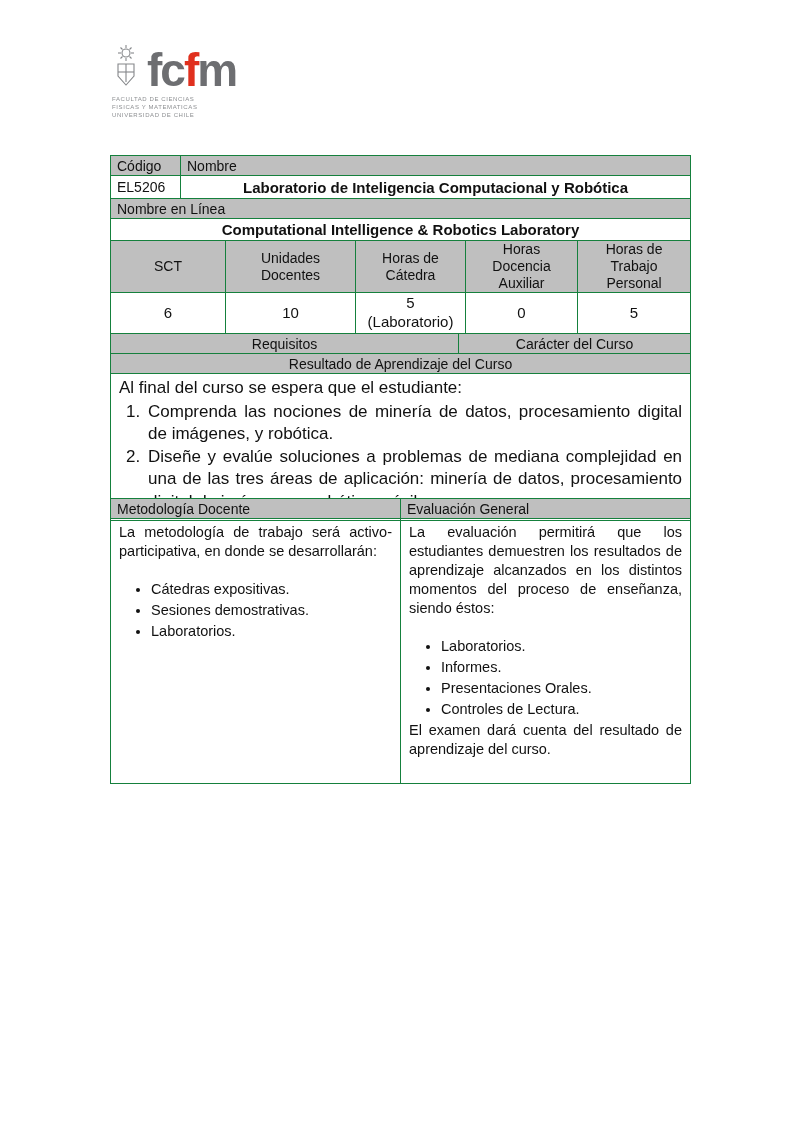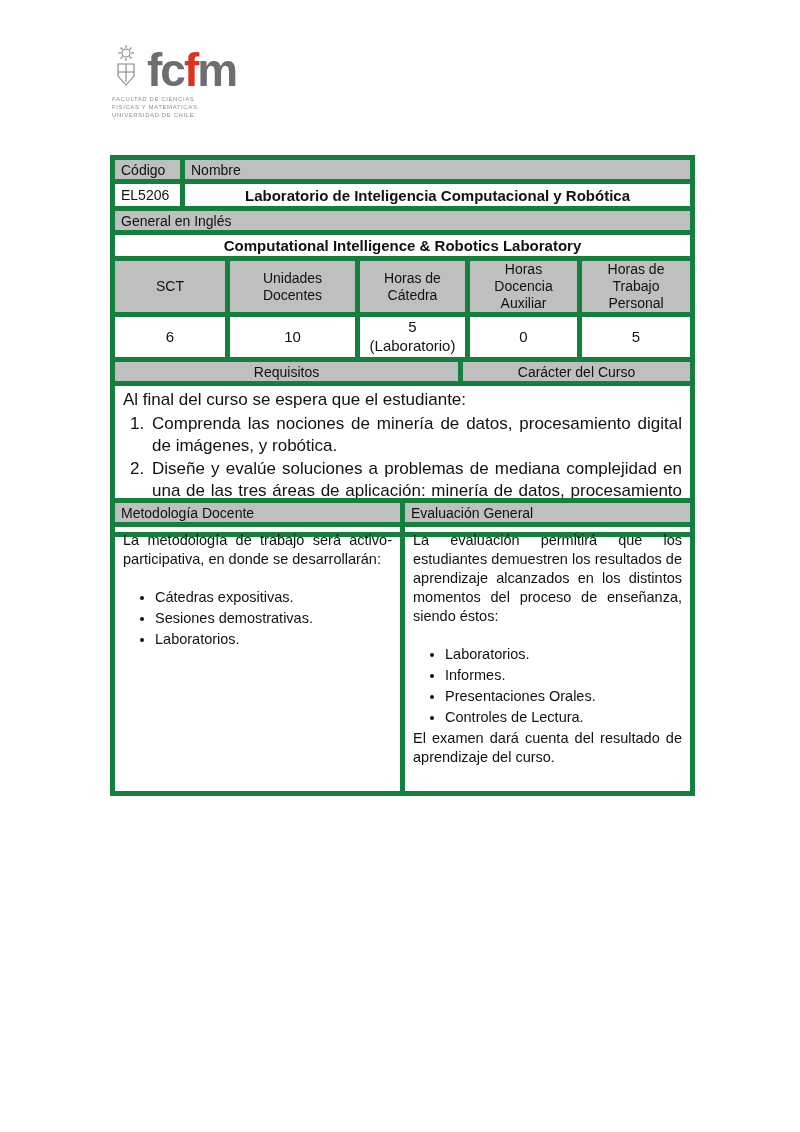--- a/index.html
+++ b/index.html
@@ -14,21 +14,21 @@
   .fcfm { font-size:46px; font-weight:bold; color:#6d6e71; letter-spacing:-2px; line-height:0.85; }
   .fcfm .red { color:#e0301e; }
   .uni-lines { margin-top:5px; font-size:6px; color:#8d8f92; letter-spacing:0.6px; line-height:1.35; }
 
   
   .title { position:absolute; top:123px; left:0; width:800px; text-align:center;
            font-weight:bold; font-size:14.5px; }
 
   
   table { border-collapse:collapse; table-layout:fixed; }
-  td { border:5px solid #15803d; padding:0 6px; font-size:14px; vertical-align:middle;
+  td { border:1px solid #15803d; padding:0 6px; font-size:14px; vertical-align:middle;
        overflow:hidden; }
   .gray { background:#bfbfbf; }
   .center { text-align:center; }
   .bold { font-weight:bold; }
   .fs15 { font-size:15px; }
 
   .t1 { position:absolute; left:110px; top:155px; width:580px; }
   .h19 td { height:19px; }
   .h22 td { height:22px; }
   .h21 td { height:21px; }
@@ -96,21 +96,21 @@
     <tbody>
         <tr class="h19">
       <td class="gray">Código</td>
       <td class="gray" colspan="6">Nombre</td>
     </tr>
     <tr class="h22">
       <td>EL5206</td>
       <td class="center bold fs15" colspan="6">Laboratorio de Inteligencia Computacional y Robótica</td>
     </tr>
     <tr class="h19">
-      <td class="gray" colspan="7">General en Inglés</td>
+      <td class="gray" colspan="7">Nombre en Línea</td>
     </tr>
     <tr class="h21">
       <td class="center bold fs15" colspan="7">Computational Intelligence &amp; Robotics Laboratory</td>
     </tr>
     <tr class="h36">
       <td class="gray center" colspan="2">SCT</td>
       <td class="gray center">Unidades Docentes</td>
       <td class="gray center" colspan="2">Horas de Cátedra</td>
       <td class="gray center">Horas Docencia Auxiliar</td>
       <td class="gray center">Horas de Trabajo Personal</td>
@@ -119,20 +119,23 @@
       <td class="center fs15" colspan="2">6</td>
       <td class="center fs15">10</td>
       <td class="center fs15 prewrap" colspan="2">5
 (Laboratorio)</td>
       <td class="center fs15">0</td>
       <td class="center fs15">5</td>
     </tr>
     <tr class="h19">
       <td class="gray center" colspan="4">Requisitos</td>
       <td class="gray center" colspan="3">Carácter del Curso</td>
+    </tr>
+    <tr class="h19">
+      <td class="gray center" colspan="7">Resultado de Aprendizaje del Curso</td>
     </tr>
     <tr>
       <td class="outcome-cell" colspan="7">
         <p>Al final del curso se espera que el estudiante:</p>
         <ol>
           <li>Comprenda las nociones de minería de datos, procesamiento digital de imágenes, y robótica.</li>
           <li>Diseñe y evalúe soluciones a problemas de mediana complejidad en una de las tres áreas de aplicación: minería de datos, procesamiento digital de imágenes y robótica móvil.</li>
         </ol>
       </td>
     </tr>

